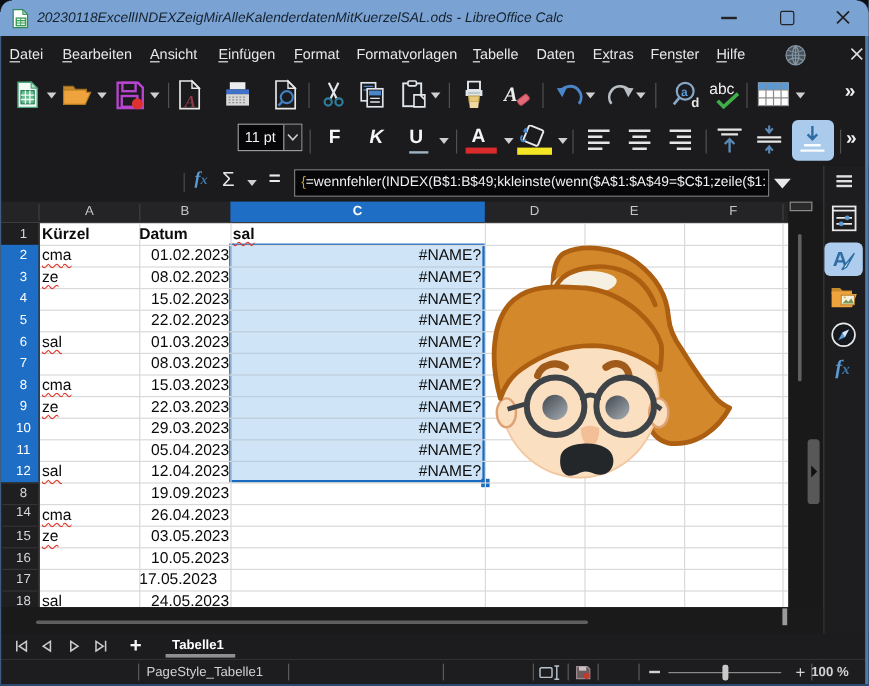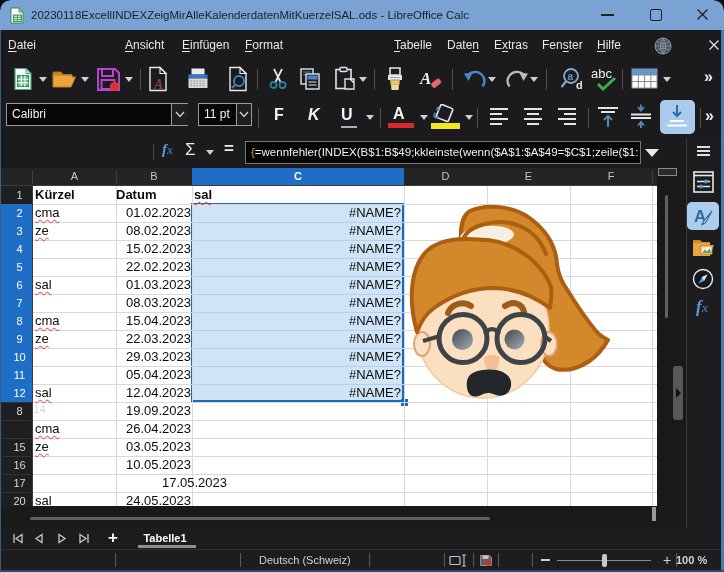--- a/index.html
+++ b/index.html
@@ -22,35 +22,37 @@
 <body>
 <div id="app">
 
 <div class="a" style="left:0;top:0;width:724px;height:30px;background:#7aa2d3;"></div>
 <svg class="a" style="left:9px;top:7px" width="16" height="17" viewBox="0 0 16 17">
  <path d="M2 1 h8 l4 4 v11 h-12 z" fill="#fff" stroke="#2e8b57" stroke-width="1"></path>
  <path d="M10 1 l4 4 h-4 z" fill="#9fd6b4" stroke="#2e8b57" stroke-width="0.8"></path>
  <rect x="4" y="7.5" width="9" height="7.5" fill="#3f9e59"></rect>
  <path d="M5.2 9.2 h2.7 M8.7 9.2 h3 M5.2 11.2 h2.7 M8.7 11.2 h3 M5.2 13.2 h2.7 M8.7 13.2 h3" stroke="#eafaf0" stroke-width="1.1"></path>
 </svg>
-<div class="a" style="left:31px;top:0;height:30px;line-height:30px;font-size:11.5px;color:#16222e;">20230118ExcellINDEXZeigMirAlleKalenderdatenMitKuerzelSAL.ods - LibreOffice Calc</div>
+<div class="a" style="left:31px;top:0;height:30px;line-height:30px;font-size:11.5px;color:#16222e;font-style:italic;">20230118ExcellINDEXZeigMirAlleKalenderdatenMitKuerzelSAL.ods - LibreOffice Calc</div>
 <div class="a" style="left:601px;top:14px;width:13px;height:1.5px;background:#222;"></div>
 <div class="a" style="left:650px;top:9px;width:10px;height:10px;border:1.5px solid #222;border-radius:2px;"></div>
 <svg class="a" style="left:696px;top:8px" width="13" height="13" viewBox="0 0 13 13">
       <path d="M1.5 1.5 L11.5 11.5 M11.5 1.5 L1.5 11.5" stroke="#222" stroke-width="1.4"></path>
     </svg>
 
 <div class="a" style="left:0;top:0;width:10px;height:10px;background:radial-gradient(circle at 10px 10px, rgba(0,0,0,0) 9px, #0b0f14 10px);"></div>
 <div class="a" style="left:714px;top:0;width:10px;height:10px;background:radial-gradient(circle at 0px 10px, rgba(0,0,0,0) 9px, #0b0f14 10px);"></div>
 
 <div class="a" style="left:0;top:30px;width:724px;height:30px;background:#1b1b1d;"></div>
 <div class="mi" style="left:8px;top:30px"><u>D</u>atei</div>
+<div class="mi" style="left:52px;top:30px"><u>B</u>earbeiten</div>
 <div class="mi" style="left:125px;top:30px"><u>A</u>nsicht</div>
 <div class="mi" style="left:182px;top:30px"><u>E</u>infügen</div>
 <div class="mi" style="left:245px;top:30px"><u>F</u>ormat</div>
+<div class="mi" style="left:297px;top:30px">Format<u>v</u>orlagen</div>
 <div class="mi" style="left:394px;top:30px"><u>T</u>abelle</div>
 <div class="mi" style="left:447px;top:30px">Date<u>n</u></div>
 <div class="mi" style="left:494px;top:30px">E<u>x</u>tras</div>
 <div class="mi" style="left:542px;top:30px">Fen<u>s</u>ter</div>
 <div class="mi" style="left:597px;top:30px"><u>H</u>ilfe</div>
 <svg class="a" style="left:653px;top:36px" width="20" height="20" viewBox="0 0 20 20">
  <circle cx="10" cy="10" r="8" fill="#49535c" stroke="#8595a2" stroke-width="1"></circle>
  <path d="M10 2 v16 M2 10 h16 M3.6 5.6 a10.5 10.5 0 0 0 12.8 0 M3.6 14.4 a10.5 10.5 0 0 1 12.8 0 M10 2 a13 13 0 0 0 0 16 M10 2 a13 13 0 0 1 0 16" fill="none" stroke="#8595a2" stroke-width="0.9"></path>
 </svg>
 <svg class="a" style="left:708px;top:39px" width="12" height="12" viewBox="0 0 12 12">
@@ -168,28 +170,20 @@
 <svg class="a" style="left:631px;top:68px" width="28" height="22" viewBox="0 0 28 22">
  <rect x="1" y="1" width="25" height="19" fill="#fdfdfd" stroke="#9a9a9a" stroke-width="1"></rect>
  <rect x="1" y="1" width="25" height="6" fill="#5b9bd5"></rect>
  <path d="M1 7 h25 M1 13.5 h25 M7.3 1 v19 M13.6 1 v19 M19.9 1 v19" stroke="#8a8a8a" stroke-width="1"></path>
 </svg>
 <div class="car" style="left:663px;top:77px"></div>
 <div class="a" style="left:704px;top:68px;width:20px;height:22px;color:#f0f0f0;font-size:16px;font-weight:bold;">»</div>
 
 <div class="a" style="left:0;top:98px;width:724px;height:40px;background:#1b1b1d;"></div>
 
-<div class="a" style="left:6px;top:103px;width:180px;height:21px;background:#060608;border:1px solid #9a9a9a;">
- <div class="a" style="left:5px;top:0;height:21px;line-height:21px;font-size:12px;color:#f2f2f2;">Calibri</div>
- <div class="a" style="left:164px;top:0;width:16px;height:21px;border-left:1px solid #9a9a9a;background:#1f1f22;">
-  <svg class="a" style="left:3px;top:6px" width="10" height="9" viewBox="0 0 10 9">
-          <path d="M1 2 l4 4.5 L9 2" fill="none" stroke="#cfcfcf" stroke-width="1.3"></path>
-        </svg>
- </div>
-</div>
 
 <div class="a" style="left:198px;top:103px;width:52px;height:21px;background:#060608;border:1px solid #9a9a9a;">
  <div class="a" style="left:5px;top:0;height:21px;line-height:21px;font-size:12px;color:#f2f2f2;">11 pt</div>
  <div class="a" style="left:37px;top:0;width:14px;height:21px;border-left:1px solid #9a9a9a;background:#1f1f22;">
   <svg class="a" style="left:2px;top:6px" width="10" height="9" viewBox="0 0 10 9">
           <path d="M1 2 l4 4.5 L9 2" fill="none" stroke="#cfcfcf" stroke-width="1.3"></path>
         </svg>
  </div>
 </div>
 <div class="sep2" style="left:258px"></div>
@@ -318,67 +312,67 @@
 <div class="ct" style="left:116px;top:240px;width:75px;text-align:right;">15.02.2023</div>
 <div class="ct" style="left:192px;top:240px;width:209px;text-align:right;">#NAME?</div>
 <div class="ct" style="left:116px;top:258px;width:75px;text-align:right;">22.02.2023</div>
 <div class="ct" style="left:192px;top:258px;width:209px;text-align:right;">#NAME?</div>
 <div class="ct sq" style="left:35px;top:276px;">sal</div>
 <div class="ct" style="left:116px;top:276px;width:75px;text-align:right;">01.03.2023</div>
 <div class="ct" style="left:192px;top:276px;width:209px;text-align:right;">#NAME?</div>
 <div class="ct" style="left:116px;top:294px;width:75px;text-align:right;">08.03.2023</div>
 <div class="ct" style="left:192px;top:294px;width:209px;text-align:right;">#NAME?</div>
 <div class="ct sq" style="left:35px;top:312px;">cma</div>
-<div class="ct" style="left:116px;top:312px;width:75px;text-align:right;">15.04.2023</div>
+<div class="ct" style="left:116px;top:312px;width:75px;text-align:right;">15.03.2023</div>
 <div class="ct" style="left:192px;top:312px;width:209px;text-align:right;">#NAME?</div>
 <div class="ct sq" style="left:35px;top:330px;">ze</div>
 <div class="ct" style="left:116px;top:330px;width:75px;text-align:right;">22.03.2023</div>
 <div class="ct" style="left:192px;top:330px;width:209px;text-align:right;">#NAME?</div>
 <div class="ct" style="left:116px;top:348px;width:75px;text-align:right;">29.03.2023</div>
 <div class="ct" style="left:192px;top:348px;width:209px;text-align:right;">#NAME?</div>
 <div class="ct" style="left:116px;top:366px;width:75px;text-align:right;">05.04.2023</div>
 <div class="ct" style="left:192px;top:366px;width:209px;text-align:right;">#NAME?</div>
 <div class="ct sq" style="left:35px;top:384px;">sal</div>
 <div class="ct" style="left:116px;top:384px;width:75px;text-align:right;">12.04.2023</div>
 <div class="ct" style="left:192px;top:384px;width:209px;text-align:right;">#NAME?</div>
 <div class="ct" style="left:116px;top:402px;width:75px;text-align:right;">19.09.2023</div>
 <div class="ct sq" style="left:35px;top:420px;">cma</div>
 <div class="ct" style="left:116px;top:420px;width:75px;text-align:right;">26.04.2023</div>
 <div class="ct sq" style="left:35px;top:438px;">ze</div>
 <div class="ct" style="left:116px;top:438px;width:75px;text-align:right;">03.05.2023</div>
 <div class="ct" style="left:116px;top:456px;width:75px;text-align:right;">10.05.2023</div>
-<div class="ct" style="left:116px;top:474px;width:75px;text-align:right;padding-left:36px;">17.05.2023</div>
+<div class="ct" style="left:116px;top:474px;width:75px;">17.05.2023</div>
 <div class="ct sq" style="left:35px;top:492px;">sal</div>
 <div class="ct" style="left:116px;top:492px;width:75px;text-align:right;">24.05.2023</div>
 
 <div class="a" style="left:0;top:186px;width:33px;height:320px;background:#1f1f21;border-right:1px solid #3c3c3c;box-sizing:border-box;"></div>
 <div class="a" style="left:0;top:204px;width:32px;height:198px;background:#1e6ec6;"></div>
 <div class="num" style="top:186px;height:18px;">1</div>
 <div class="num numsel" style="top:204px;height:18px;">2</div>
 <div class="num numsel" style="top:222px;height:18px;">3</div>
 <div class="num numsel" style="top:240px;height:18px;">4</div>
 <div class="num numsel" style="top:258px;height:18px;">5</div>
 <div class="num numsel" style="top:276px;height:18px;">6</div>
 <div class="num numsel" style="top:294px;height:18px;">7</div>
 <div class="num numsel" style="top:312px;height:18px;">8</div>
 <div class="num numsel" style="top:330px;height:18px;">9</div>
 <div class="num numsel" style="top:348px;height:18px;">10</div>
 <div class="num numsel" style="top:366px;height:18px;">11</div>
 <div class="num numsel" style="top:384px;height:18px;">12</div>
 <div class="num" style="top:402px;height:18px;">8</div>
 <div class="a" style="left:2px;top:402px;width:29px;height:1px;background:#343434;"></div>
-<div class="num" style="top:400px;height:18px;margin-left:20px;">14</div>
+<div class="num" style="top:418px;height:18px;">14</div>
 <div class="a" style="left:2px;top:420px;width:29px;height:1px;background:#343434;"></div>
 <div class="num" style="top:438px;height:18px;">15</div>
 <div class="a" style="left:2px;top:438px;width:29px;height:1px;background:#343434;"></div>
 <div class="num" style="top:456px;height:18px;">16</div>
 <div class="a" style="left:2px;top:456px;width:29px;height:1px;background:#343434;"></div>
 <div class="num" style="top:474px;height:18px;">17</div>
 <div class="a" style="left:2px;top:474px;width:29px;height:1px;background:#343434;"></div>
-<div class="num" style="top:492px;height:14px;">20</div>
+<div class="num" style="top:492px;height:14px;">18</div>
 <div class="a" style="left:2px;top:492px;width:29px;height:1px;background:#343434;"></div>
 
 <div class="a" style="left:657px;top:168px;width:29px;height:360px;background:#191919;"></div>
 <div class="a" style="left:658px;top:168px;width:17px;height:6px;border:1px solid #8a8a8a;background:#2a2a2a;"></div>
 <div class="a" style="left:665px;top:195px;width:3px;height:123px;background:#606060;border-radius:2px;"></div>
 <div class="a" style="left:673px;top:366px;width:10px;height:54px;background:#585858;border-radius:3px;"></div>
 <svg class="a" style="left:675px;top:387px" width="7" height="12" viewBox="0 0 7 12">
       <path d="M1 1 L6 6 L1 11 z" fill="#111"></path>
     </svg>
 
@@ -432,22 +426,22 @@
     </svg>
 <svg class="a" style="left:78px;top:533px" width="12" height="11" viewBox="0 0 12 11">
       <path d="M10 1 v9 M2 1.5 L8 5.5 L2 9.5 z" fill="none" stroke="#c9c9c9" stroke-width="1.3"></path>
     </svg>
 <div class="a" style="left:105px;top:528px;width:16px;height:21px;line-height:20px;text-align:center;color:#f5f5f5;font-size:17px;font-weight:bold;">+</div>
 <div class="a" style="left:133px;top:528px;width:64px;height:21px;line-height:20px;text-align:center;color:#ffffff;font-size:11px;font-weight:bold;">Tabelle1</div>
 <div class="a" style="left:138px;top:545px;width:58px;height:3px;background:#8f8f8f;"></div>
 
 <div class="a" style="left:0;top:549px;width:724px;height:23px;background:#1d1d1f;border-top:1px solid #303030;box-sizing:border-box;"></div>
 <div class="ssep" style="left:115px;top:553px;"></div>
+<div class="st" style="left:122px;top:549px;">PageStyle_Tabelle1</div>
 <div class="ssep" style="left:240px;top:553px;"></div>
-<div class="st" style="left:259px;top:549px;">Deutsch (Schweiz)</div>
 <div class="ssep" style="left:369px;top:553px;"></div>
 <div class="ssep" style="left:444px;top:553px;"></div>
 <svg class="a" style="left:449px;top:554px" width="20" height="13" viewBox="0 0 20 13">
  <rect x="1" y="2.5" width="10" height="8" rx="1" fill="none" stroke="#b9c3cc" stroke-width="1.2"></rect>
  <path d="M15 1 v11 M13 1 h4 M13 12 h4" stroke="#b9c3cc" stroke-width="1.2" fill="none"></path>
 </svg>
 <div class="ssep" style="left:473px;top:553px;"></div>
 <svg class="a" style="left:479px;top:554px" width="14" height="13" viewBox="0 0 14 13">
  <path d="M1.5 1.5 h9 l2 2 v8 h-11 z" fill="#6b5a5e" stroke="#9a8a8e" stroke-width="1"></path>
  <rect x="3.5" y="1.5" width="6" height="3.4" fill="#c8c2c4"></rect>

